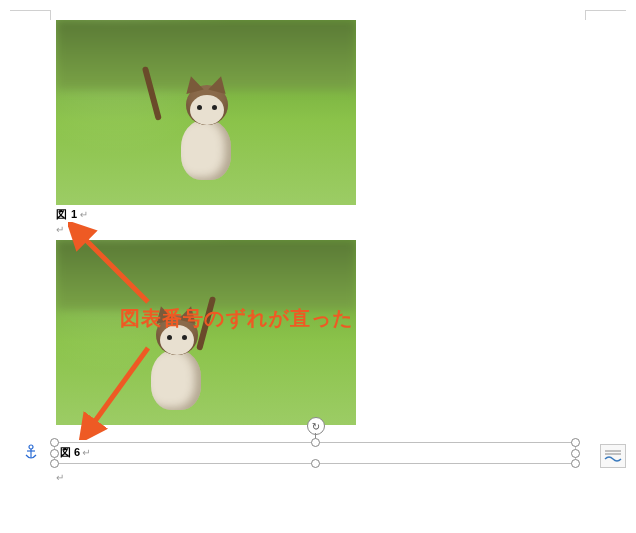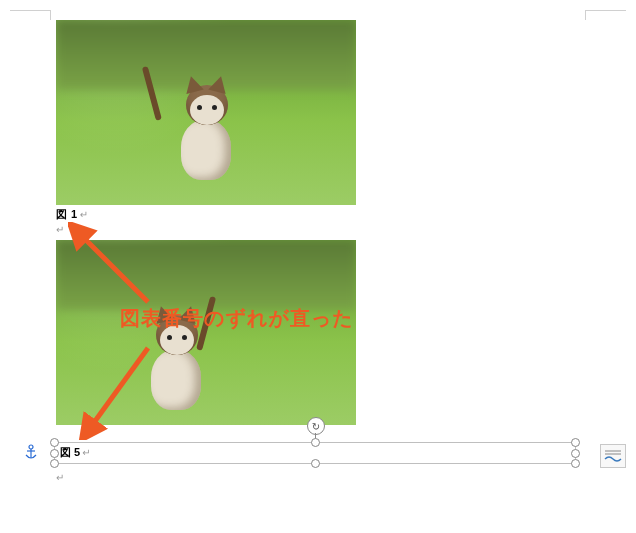--- a/index.html
+++ b/index.html
@@ -270,21 +270,21 @@
   <div class="handle h-tm"></div>
   <div class="handle h-tr"></div>
   <div class="handle h-ml"></div>
   <div class="handle h-mr"></div>
   <div class="handle h-bl"></div>
   <div class="handle h-bm"></div>
   <div class="handle h-br"></div>
 </div>
 
 <div class="caption2-text">
-  <span>図 5</span><span class="pm">↵</span>
+  <span>図 6</span><span class="pm">↵</span>
 </div>
 <div class="para-mark-after">↵</div>
 
 <div class="anchor">
   <svg width="14" height="16" viewBox="0 0 14 16">
     <circle cx="7" cy="3" r="2" fill="none" stroke="#2b6cd4" stroke-width="1.2"></circle>
     <line x1="7" y1="5" x2="7" y2="14" stroke="#2b6cd4" stroke-width="1.2"></line>
     <line x1="3" y1="7" x2="11" y2="7" stroke="#2b6cd4" stroke-width="1.2"></line>
     <path d="M2 11 Q7 17 12 11" fill="none" stroke="#2b6cd4" stroke-width="1.2"></path>
   </svg>

